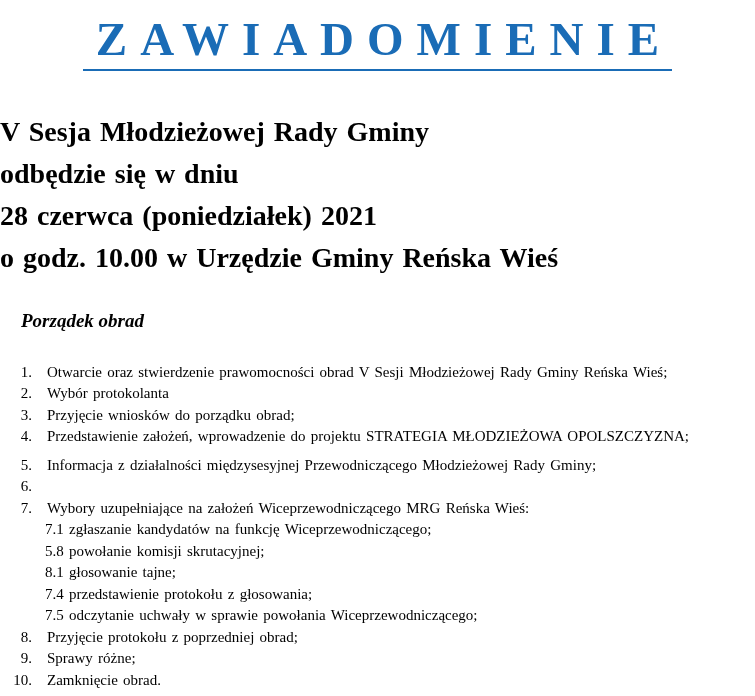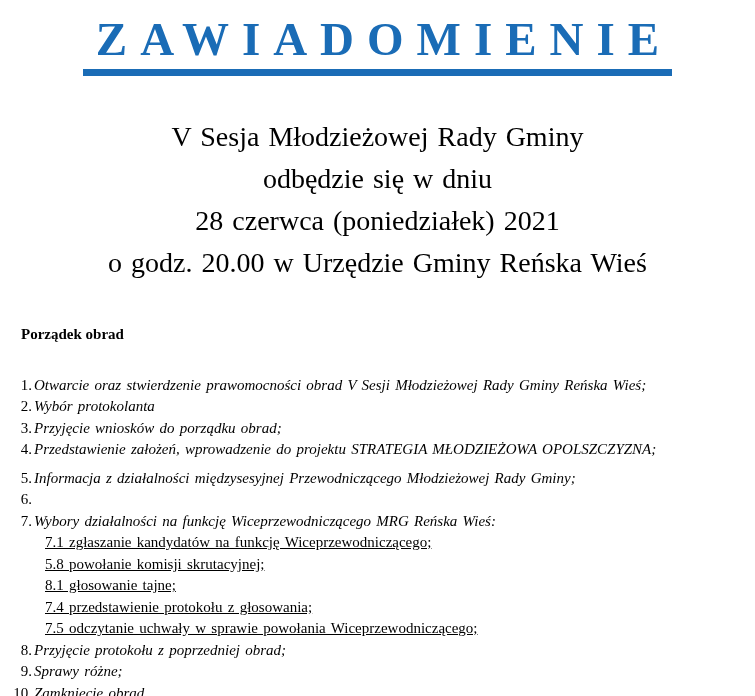--- a/index.html
+++ b/index.html
@@ -15,71 +15,71 @@
 
   
   .title-wrap { text-align: center; margin-top: 14px; }
   .doc-title {
     display: inline-block;
     font-size: 47px;
     font-weight: bold;
     letter-spacing: 13px;
     line-height: 1.1;
     color: #1a6cb6;                 
-    border-bottom: 7px solid #a3a3a3;
+    border-bottom: 2px solid #a3a3a3;
     padding: 0 0 3px 13px;          
     white-space: nowrap;
   }
 
   
   .subtitle {
     margin-top: 40px;
-    text-align: center;
-    font-weight: normal;
+    font-weight: bold;
     font-size: 28px;
     line-height: 42px;
     word-spacing: 2px;
   }
 
   
   .section-heading {
-    font-size: 15px;
+    font-size: 19px;
     font-weight: bold;
     line-height: 20px;
-    margin: 40px 0 0 21px;
+    margin: 32px 0 0 21px;
+    font-style: italic;
   }
 
   
   .agenda {
     list-style: none;
     margin: 31px 0 0 0;
     padding: 0 6px 0 9px;
     font-size: 15px;
     word-spacing: 1.5px;
   }
   .agenda-row { display: flex; line-height: 21.5px; }
   .agenda-row.gap-after { margin-bottom: 7px; }
   .agenda-num { width: 23px; text-align: right; flex: none; }
-  .agenda-text { margin-left: 2px; font-style: italic; }
-  .agenda-sub { line-height: 21.5px; margin-left: 36px; text-decoration: underline; }
+  .agenda-text { margin-left: 15px; }
+  .agenda-sub { line-height: 21.5px; margin-left: 36px; }
 </style>
 </head>
 <body>
 
 <main class="page">
 
   <header class="title-wrap">
     <span class="doc-title" style="color: rgb(26, 108, 182); border-bottom-color: rgb(26, 108, 182);">ZAWIADOMIENIE</span>
   </header>
 
   <section class="subtitle">
     <div class="subtitle-line">V Sesja Młodzieżowej Rady Gminy</div>
     <div class="subtitle-line">odbędzie się w dniu</div>
     <div class="subtitle-line">28 czerwca (poniedziałek) 2021</div>
-    <div class="subtitle-line">o godz. 20.00 w Urzędzie Gminy Reńska Wieś</div>
+    <div class="subtitle-line">o godz. 10.00 w Urzędzie Gminy Reńska Wieś</div>
   </section>
 
   <h2 class="section-heading">Porządek obrad</h2>
 
   <ol class="agenda">
       <li class="agenda-row">
         <span class="agenda-num">1.</span>
         <span class="agenda-text">Otwarcie oraz stwierdzenie prawomocności obrad V Sesji Młodzieżowej Rady Gminy Reńska Wieś;</span>
       </li>
       <li class="agenda-row">
@@ -96,21 +96,21 @@
       </li>
       <li class="agenda-row">
         <span class="agenda-num">5.</span>
         <span class="agenda-text">Informacja z działalności międzysesyjnej Przewodniczącego Młodzieżowej Rady Gminy;</span>
       </li>
       <li class="agenda-row">
         <span class="agenda-num">6.</span>
       </li>
       <li class="agenda-row">
         <span class="agenda-num">7.</span>
-        <span class="agenda-text">Wybory działalności na funkcję Wiceprzewodniczącego MRG Reńska Wieś:</span>
+        <span class="agenda-text">Wybory uzupełniające na założeń Wiceprzewodniczącego MRG Reńska Wieś:</span>
       </li>
       <li class="agenda-sub">7.1 zgłaszanie kandydatów na funkcję Wiceprzewodniczącego;</li>
       <li class="agenda-sub">5.8 powołanie komisji skrutacyjnej;</li>
       <li class="agenda-sub">8.1 głosowanie tajne;</li>
       <li class="agenda-sub">7.4 przedstawienie protokołu z głosowania;</li>
       <li class="agenda-sub">7.5 odczytanie uchwały w sprawie powołania Wiceprzewodniczącego;</li>
       <li class="agenda-row">
         <span class="agenda-num">8.</span>
         <span class="agenda-text">Przyjęcie protokołu z poprzedniej obrad;</span>
       </li>

